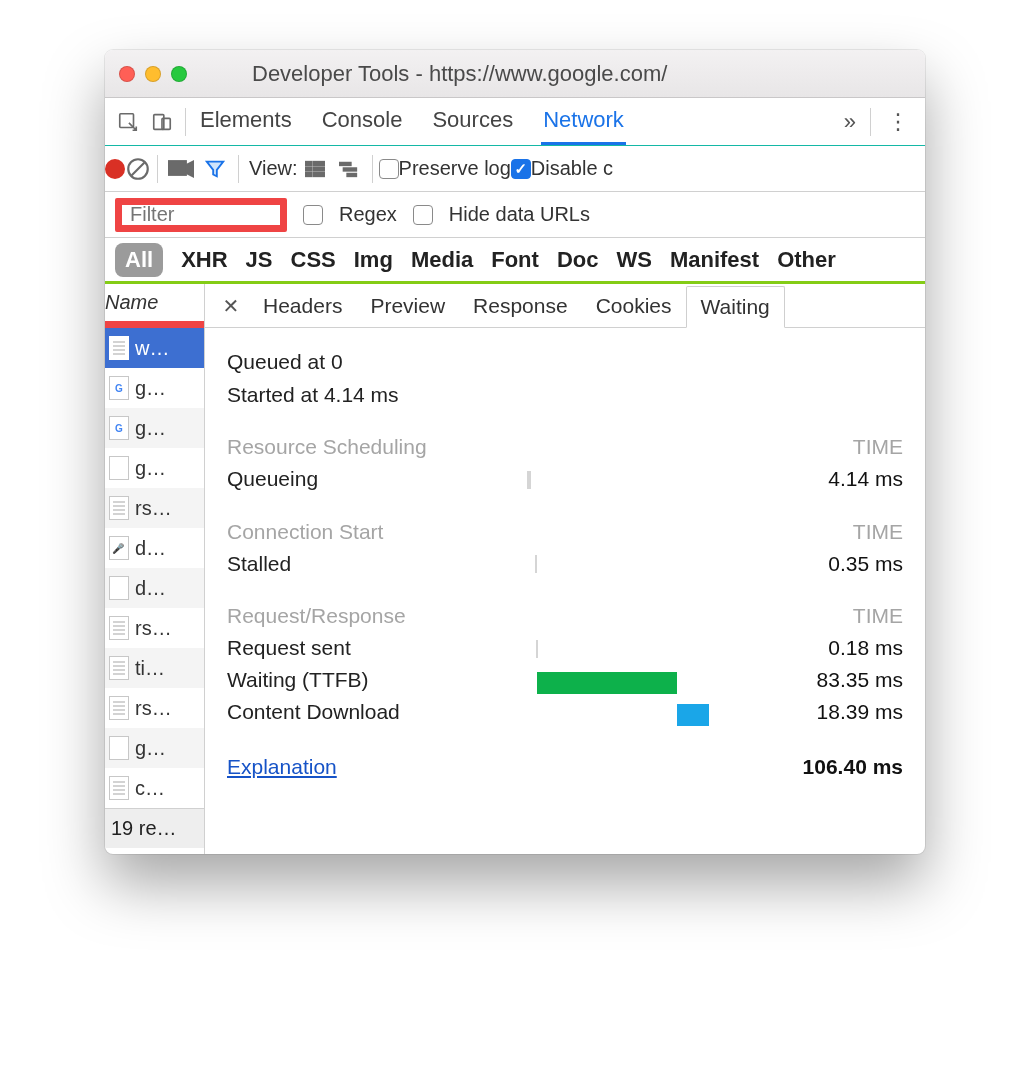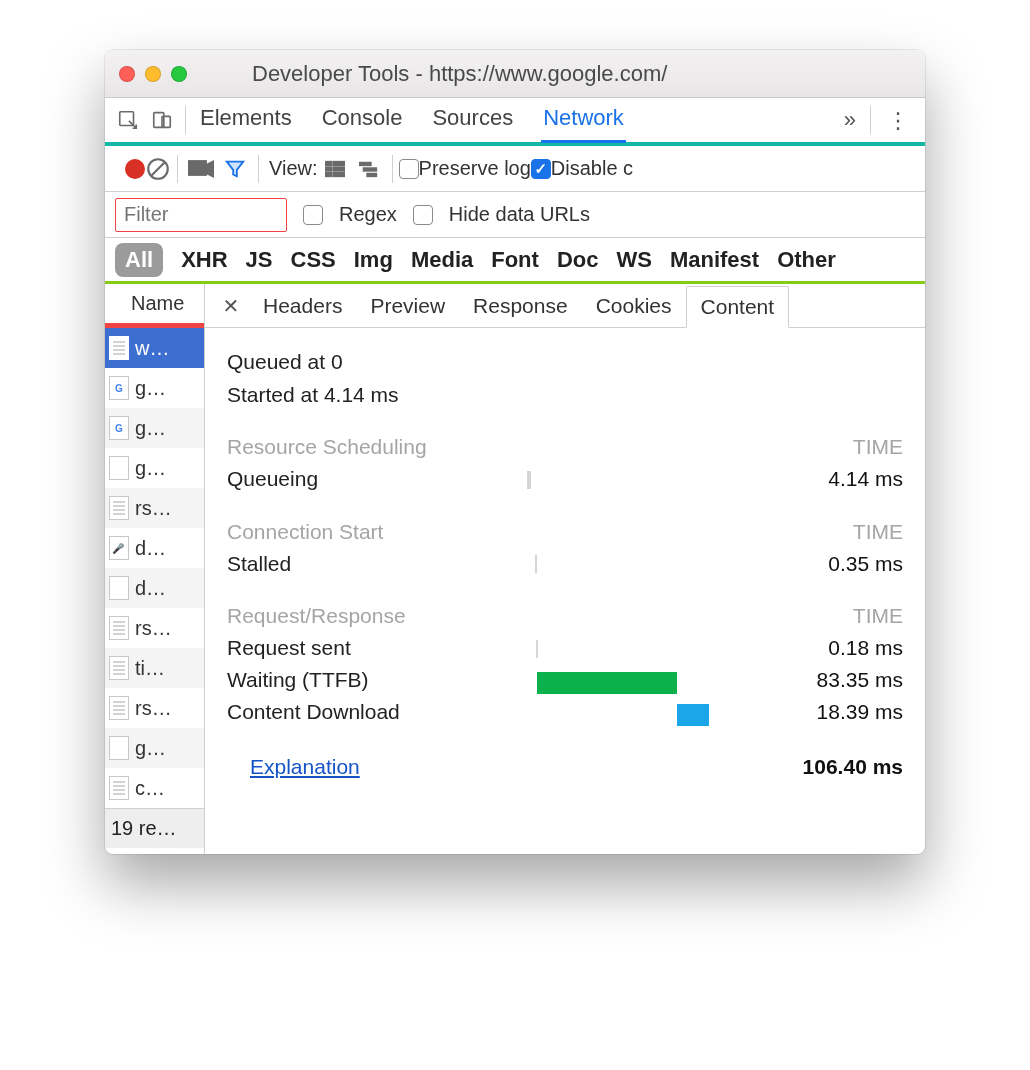--- a/index.html
+++ b/index.html
@@ -29,38 +29,38 @@
   }
   .traffic { display:flex; gap:10px; margin-right:18px; }
   .dot { width:16px; height:16px; border-radius:50%; border:1px solid rgba(0,0,0,.15);}
   .dot.red{background:#ff5f56;} .dot.yellow{background:#ffbd2e;} .dot.green{background:#27c93f;}
   .title { font-size:22px; color:#4a4a4a; }
 
   
   .tabrow {
     display:flex; align-items:center;
     height:48px;
-    border-bottom:4px solid #14b8a6;
+    border-bottom:1px solid #14b8a6;
     padding:0 6px;
     gap:0;
   }
   .tool-icon { width:34px; height:34px; display:flex;align-items:center;justify-content:center; color:#6a6a6a; }
   .tool-icon svg{width:22px;height:22px;fill:none;stroke:#6a6a6a;stroke-width:1.8;}
   .vdiv { width:1px; height:28px; background:#d0d0d0; margin:0 6px;}
   .main-tabs { display:flex; gap:26px; margin-left:6px; font-size:22px; color:#444; }
   .main-tab { padding:8px 2px 12px; cursor:pointer; }
   .main-tab.active { color:#1a73e8; border-bottom:3px solid #1a73e8; padding-bottom:9px;}
   .spacer{flex:1;}
   .chevrons{font-size:22px;color:#555;padding:0 8px;}
   .kebab{font-size:22px;color:#555;padding:0 10px;line-height:0.5;}
 
   
   .subrow {
     display:flex; align-items:center; 
-    height:46px; padding:0 20px;
+    height:46px; padding:0 0;
     border-bottom:1px solid #d0d0d0;
     font-size:20px; color:#333;
     overflow:hidden; white-space:nowrap;
   }
   .rec-dot{width:20px;height:20px;border-radius:50%;background:#d93025;}
   .ban-icon{width:26px;height:26px;position:relative;}
   .ban-icon svg{width:26px;height:26px;stroke:#6a6a6a;stroke-width:2;fill:none;}
   .cam-icon svg{width:26px;height:20px;fill:#6a6a6a;}
   .funnel svg{width:22px;height:22px;stroke:#1a73e8;stroke-width:2;fill:#cfe4fb;}
   .view-label{margin-left:4px;color:#333;}
@@ -68,36 +68,36 @@
   .checkbox{width:20px;height:20px;border-radius:4px;border:1.5px solid #8a8a8a;display:inline-flex;align-items:center;justify-content:center;}
   .checkbox.checked{background:#1a73e8;border-color:#1a73e8;}
   .checkbox.checked::after{content:"✓";color:#fff;font-size:15px;font-weight:700;}
 
   
   .filterrow{
     display:flex;align-items:center;gap:16px;
     height:46px;padding:0 10px;border-bottom:1px solid #d0d0d0;
     font-size:20px;color:#333;
   }
-  .filter-input{width:172px;height:34px;border:1px solid #ef4444;border-radius:2px;padding:0 8px;font-size:20px;color:#777;background:#fff;}
+  .filter-input{width:172px;height:34px;border:7px solid #ef4444;border-radius:2px;padding:0 8px;font-size:20px;color:#777;background:#fff;}
 
   
   .typesrow{
     display:flex;align-items:center;gap:18px;
     height:46px;padding:0 10px;border-bottom:3px solid #84cc16;
     font-size:22px;font-weight:600;color:#222;
     overflow:hidden;
   }
   .pill{padding:4px 10px;border-radius:8px;}
   .pill.active{background:#9b9b9b;color:#fff;}
 
   
   .content{display:flex;height:570px;}
   .namecol{width:100px;border-right:1px solid #d0d0d0;display:flex;flex-direction:column;font-size:20px;}
-  .name-head{height:44px;display:flex;align-items:center;padding:0 26px;border-bottom:5px solid #ef4444; color:#333;}
+  .name-head{height:44px;display:flex;align-items:center;padding:0 0;border-bottom:7px solid #ef4444; color:#333;font-style:italic;}
   .res-item{height:40px;display:flex;align-items:center;gap:6px;padding:0 4px;white-space:nowrap;overflow:hidden;color:#333;}
   .res-item:nth-child(odd){background:#f4f4f4;}
   .res-item.selected{background:#3d6fd1;color:#fff;}
   .res-icon{width:20px;height:24px;border:1px solid #c7c7c7;background:#fff;display:inline-flex;align-items:center;justify-content:center;font-size:9px;flex:0 0 auto;}
   .res-icon.sel{border-color:#fff;}
   .res-icon .lines{width:12px;height:14px;background:repeating-linear-gradient(#d3d3d3,#d3d3d3 2px,#fff 2px,#fff 4px);}
   .res-icon.google::before{content:"G";font-size:10px;color:#4285f4;font-weight:700;}
   .res-icon.mic::before{content:"🎤";font-size:10px;}
   .summary{height:40px;display:flex;align-items:center;padding:0 6px;background:#eee;border-top:1px solid #d0d0d0;overflow:hidden;white-space:nowrap;}
 
@@ -113,21 +113,21 @@
   .sec-head{display:flex;color:#a5a5a5;font-size:21px;}
   .sec-head .time-h{margin-left:auto;}
   .row{display:flex;align-items:center;height:32px;}
   .row .label{width:300px;color:#222;}
   .row .bar-area{flex:0 0 200px;position:relative;height:24px;}
   .row .val{margin-left:auto;color:#111;}
   .thinbar{position:absolute;top:3px;height:18px;background:#d5d5d5;}
   .bar-green{position:absolute;top:3px;height:22px;background:#0db14b;}
   .bar-blue{position:absolute;top:3px;height:22px;background:#1aa6e8;}
   .footer-row{display:flex;margin-top:22px;align-items:center;}
-  .explanation{color:#1653c7;text-decoration:underline;margin-left:23px;}
+  .explanation{color:#1653c7;text-decoration:underline;}
   .total{margin-left:auto;font-weight:700;color:#111;}
 </style>
 </head>
 <body>
 
 <div class="shell">
 
   <div class="titlebar">
     <div class="traffic">
       <span class="dot red"></span>
@@ -300,21 +300,21 @@
       <div class="summary">19 re…</div>
     </div>
 
     <div class="detail">
       <div class="detail-tabs">
         <span class="close-x">✕</span>
         <span class="dtab">Headers</span>
         <span class="dtab">Preview</span>
         <span class="dtab">Response</span>
         <span class="dtab">Cookies</span>
-        <span class="dtab active">Content</span>
+        <span class="dtab active">Waiting</span>
       </div>
 
       <div class="timing">
         <div class="meta-line">Queued at 0</div>
         <div class="meta-line">Started at 4.14 ms</div>
 
         <div class="section">
           <div class="sec-head">
             <span>Resource Scheduling</span>
             <span class="time-h">TIME</span>

